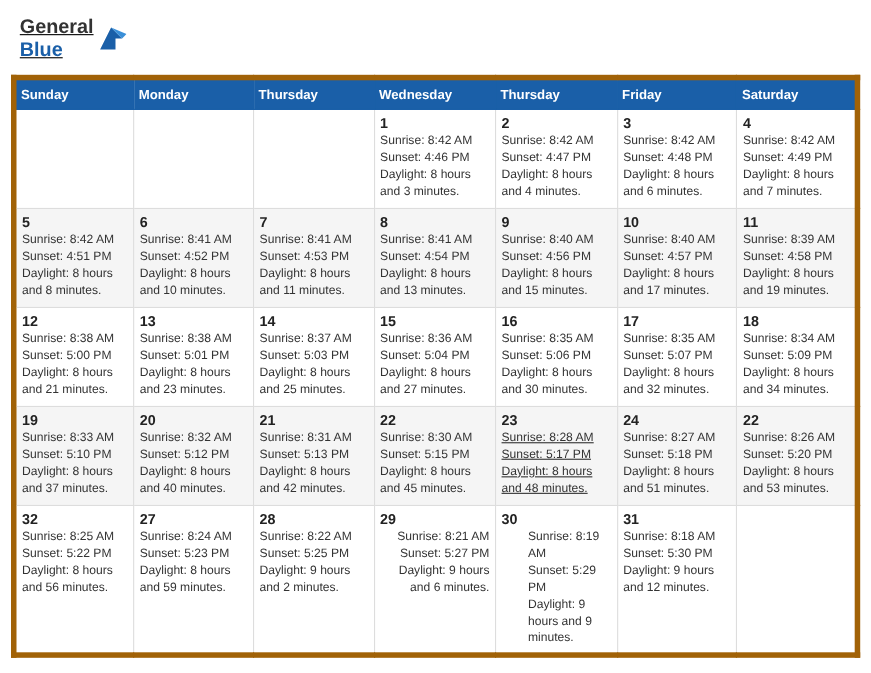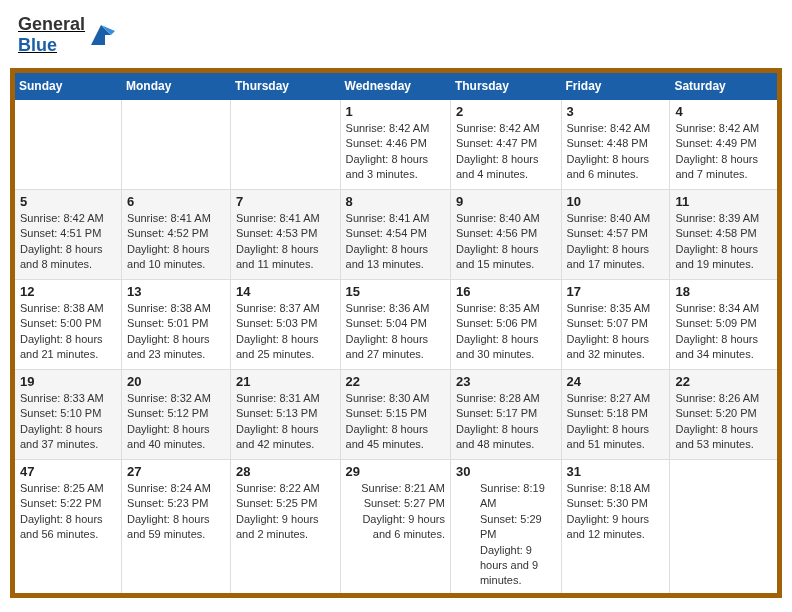--- a/index.html
+++ b/index.html
@@ -258,40 +258,40 @@
 Daylight: 8 hours and 42 minutes.</div>
         </td>
         <td>
           <span class="day-number">22</span>
           <div class="day-info" style="white-space: pre-line;">Sunrise: 8:30 AM
 Sunset: 5:15 PM
 Daylight: 8 hours and 45 minutes.</div>
         </td>
         <td>
           <span class="day-number">23</span>
-          <div class="day-info" style="white-space: pre-line;">Sunrise: 8:28 AM
+          <div class="day-info" style="white-space: pre-line; text-decoration: underline;">Sunrise: 8:28 AM
 Sunset: 5:17 PM
 Daylight: 8 hours and 48 minutes.</div>
         </td>
         <td>
           <span class="day-number">24</span>
           <div class="day-info" style="white-space: pre-line;">Sunrise: 8:27 AM
 Sunset: 5:18 PM
 Daylight: 8 hours and 51 minutes.</div>
         </td>
         <td>
           <span class="day-number">22</span>
           <div class="day-info" style="white-space: pre-line;">Sunrise: 8:26 AM
 Sunset: 5:20 PM
 Daylight: 8 hours and 53 minutes.</div>
         </td>
       </tr>
       <tr>
         <td>
-          <span class="day-number">47</span>
+          <span class="day-number">32</span>
           <div class="day-info" style="white-space: pre-line;">Sunrise: 8:25 AM
 Sunset: 5:22 PM
 Daylight: 8 hours and 56 minutes.</div>
         </td>
         <td>
           <span class="day-number">27</span>
           <div class="day-info" style="white-space: pre-line;">Sunrise: 8:24 AM
 Sunset: 5:23 PM
 Daylight: 8 hours and 59 minutes.</div>
         </td>

